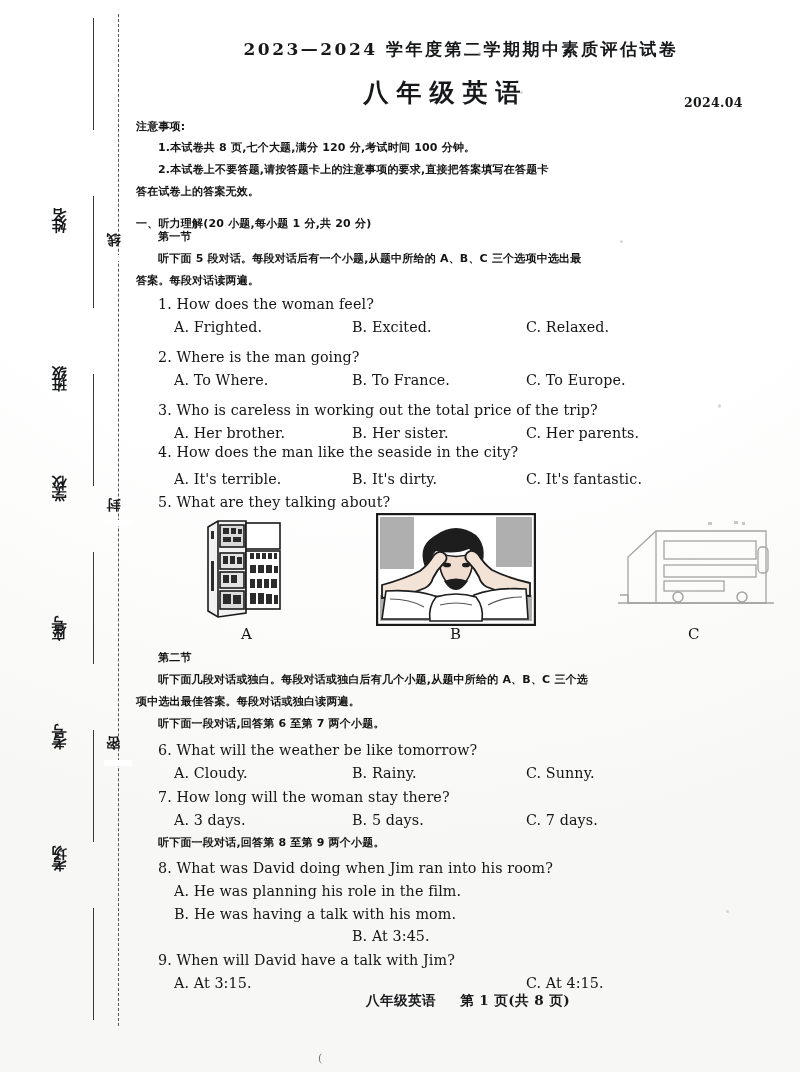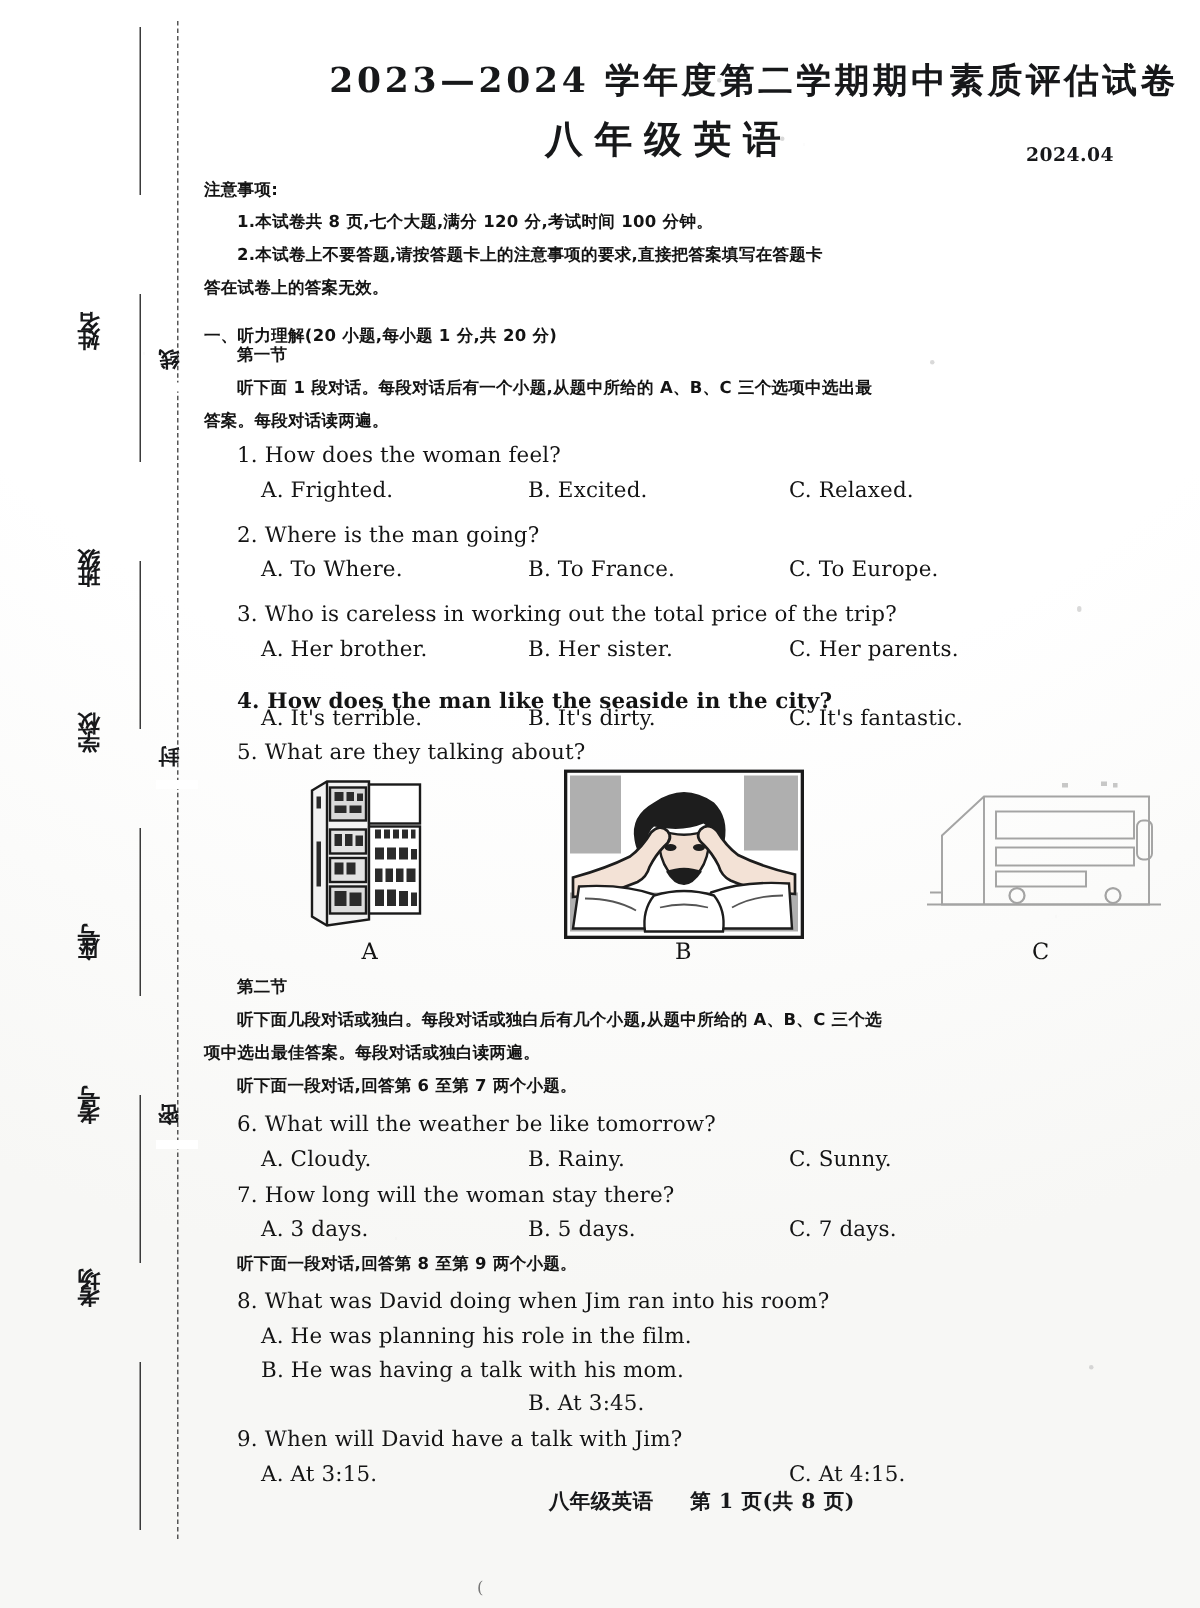--- a/index.html
+++ b/index.html
@@ -96,24 +96,24 @@
     left: 136px;
     top: 0;
     width: 664px;
     height: 1072px;
   }
 
   .title-main {
     position: absolute;
     left: 0; top: 38px;
     width: 650px;
-    text-align: right;
-    font-family: "DejaVu Serif", "Liberation Serif", serif;
-    font-weight: 700;
-    font-size: 23px;
+    text-align: center;
+    font-family: "DejaVu Serif", "Liberation Serif", serif;
+    font-weight: 700;
+    font-size: 17px;
     letter-spacing: 2.5px;
     white-space: nowrap;
   }
   .title-sub {
     position: absolute;
     left: 0; top: 76px;
     width: 620px;
     text-align: center;
     font-family: "DejaVu Serif", "Liberation Serif", serif;
     font-weight: 700;
@@ -244,39 +244,39 @@
     <div class="paper-date">2024.04</div>
 
     <div class="blk cn notice-head">注意事项:</div>
     <div class="blk cn notice-1">1.本试卷共 8 页,七个大题,满分 120 分,考试时间 100 分钟。</div>
     <div class="blk cn notice-2a">2.本试卷上不要答题,请按答题卡上的注意事项的要求,直接把答案填写在答题卡</div>
     <div class="blk cn notice-2b">答在试卷上的答案无效。</div>
 
     <div class="blk cn sect-1-head">一、听力理解(20 小题,每小题 1 分,共 20 分)</div>
 
     <div class="blk cn part-1">第一节</div>
-    <div class="blk cn part-1-d1">听下面 1 段对话。每段对话后有一个小题,从题中所给的 A、B、C 三个选项中选出最</div>
+    <div class="blk cn part-1-d1">听下面 5 段对话。每段对话后有一个小题,从题中所给的 A、B、C 三个选项中选出最</div>
     <div class="blk cn part-1-d2">答案。每段对话读两遍。</div>
 
     <div class="q en qnum" style="top:296px;">1. How does the woman feel?</div>
     <div class="opt en optA" style="top:319px;">A. Frighted.</div>
     <div class="opt en optB" style="top:319px;">B. Excited.</div>
     <div class="opt en optC" style="top:319px;">C. Relaxed.</div>
 
     <div class="q en qnum" style="top:349px;">2. Where is the man going?</div>
     <div class="opt en optA" style="top:372px;">A. To Where.</div>
     <div class="opt en optB" style="top:372px;">B. To France.</div>
     <div class="opt en optC" style="top:372px;">C. To Europe.</div>
 
     <div class="q en qnum" style="top:402px;">3. Who is careless in working out the total price of the trip?</div>
     <div class="opt en optA" style="top:425px;">A. Her brother.</div>
     <div class="opt en optB" style="top:425px;">B. Her sister.</div>
     <div class="opt en optC" style="top:425px;">C. Her parents.</div>
 
-    <div class="q en qnum" style="top:460px;font-weight:bold;">4. How does the man like the seaside in the city?</div>
+    <div class="q en qnum" style="top:444px;">4. How does the man like the seaside in the city?</div>
     <div class="opt en optA" style="top:471px;">A. It's terrible.</div>
     <div class="opt en optB" style="top:471px;">B. It's dirty.</div>
     <div class="opt en optC" style="top:471px;">C. It's fantastic.</div>
 
     <div class="q en qnum" style="top:494px;">5. What are they talking about?</div>
 
     <div id="pic-row">
 
       <div id="img-a">
         <svg viewBox="0 0 96 104" width="96" height="104">

